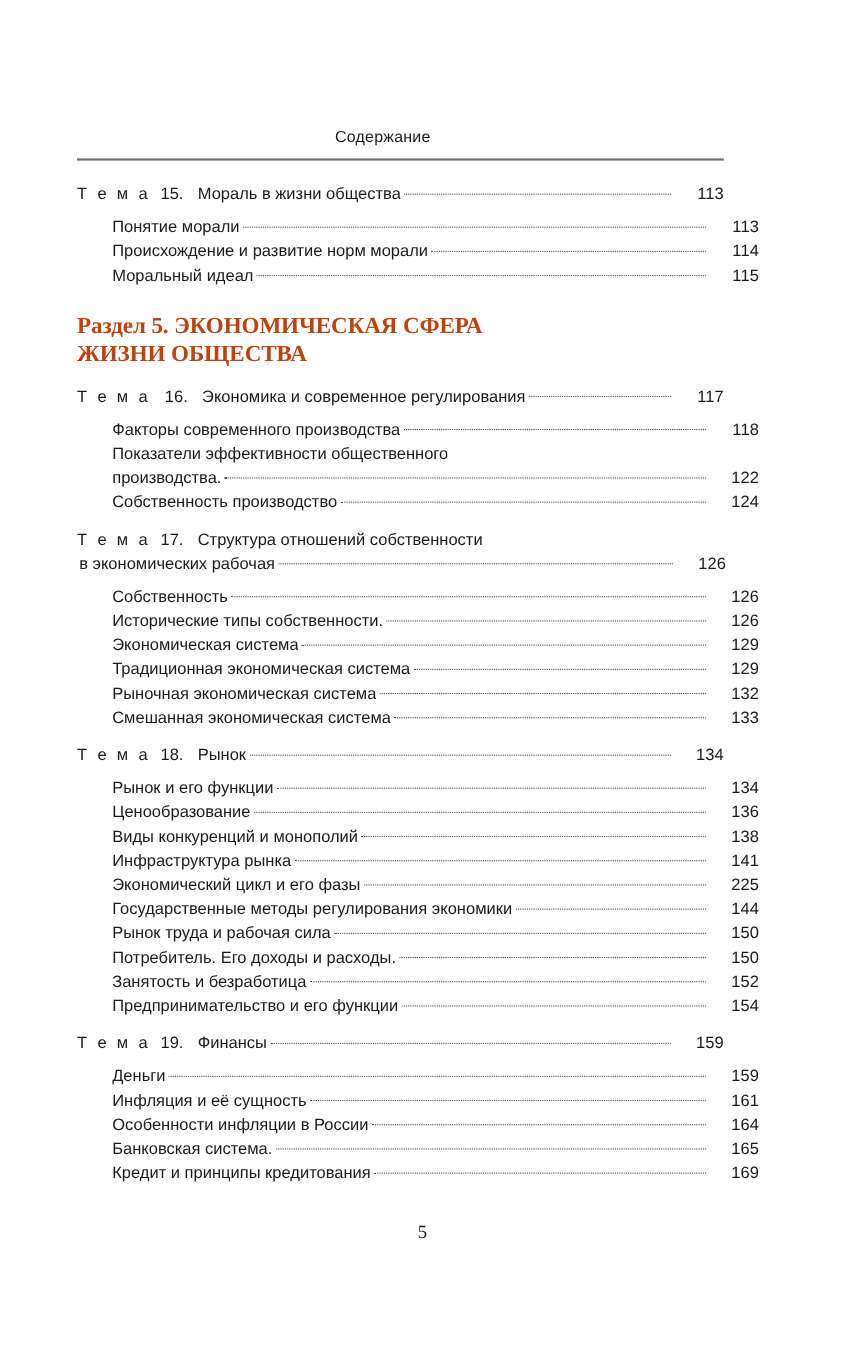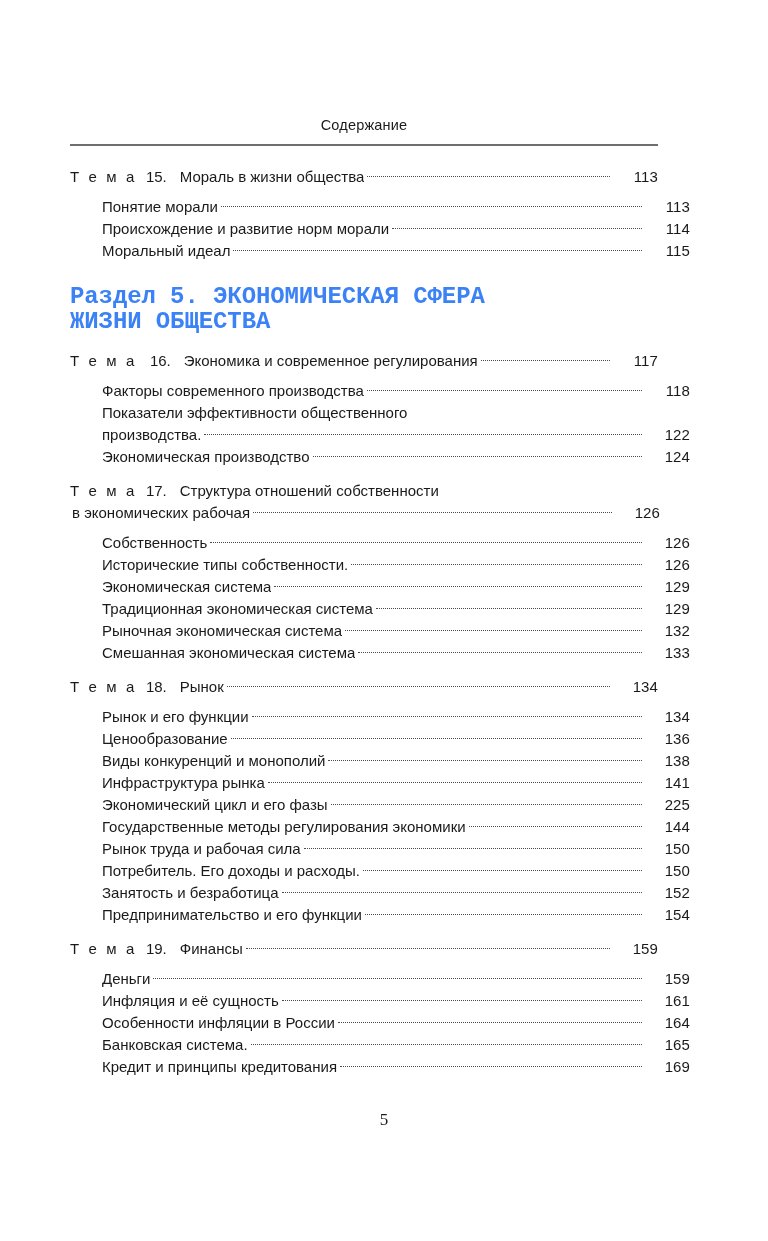--- a/index.html
+++ b/index.html
@@ -17,21 +17,21 @@
     overflow: hidden;
     font-family: "Liberation Sans", sans-serif;
     color: #1a1a1a;
     -webkit-font-smoothing: antialiased;
   }
 
   
   .running-head {
     position: absolute;
     top: 117px;
-    left: 70px;
+    left: 54px;
     width: 588px;
     text-align: center;
     font-family: "Liberation Sans", sans-serif;
     font-size: 14.5px;
     letter-spacing: 0.2px;
     color: #1a1a1a;
   }
   .head-rule {
     position: absolute;
     top: 144px;
@@ -118,26 +118,26 @@
   .row.sub {
     padding-left: 32px;
   }
 
   
   .gap-sm { height: 8px; }
   .gap-md { height: 12px; }
 
   
   .part-heading {
-    font-family: Liberation Mono, monospace;
+    font-family: Liberation Serif, serif;
     font-weight: bold;
-    font-size: 24px;
+    font-size: 21px;
     line-height: 25px;
     letter-spacing: -0.1px;
-    color: #3b82f6;
+    color: #c2410c;
     margin: 0;
     padding: 0;
   }
   .part-block {
     padding-top: 22px;
     padding-bottom: 16px;
   }
 
   
   .folio {
@@ -201,21 +201,21 @@
         <span class="label">Показатели эффективности общественного</span>
         <span class="leader"></span>
         <span class="pageno"></span>
       </div>
       <div class="row sub">
         <span class="label">производства.</span>
         <span class="leader"></span>
         <span class="pageno">122</span>
       </div>
       <div class="row sub">
-        <span class="label">Экономическая производство</span>
+        <span class="label">Собственность производство</span>
         <span class="leader"></span>
         <span class="pageno">124</span>
       </div>
       <div class="gap-md"></div>
       <div class="row theme no-leader">
         <span class="label"><span class="tema">Т е м а</span><span class="gap"></span><span class="num">17.</span><span class="gap-wide"></span><span>Структура отношений собственности</span></span>
         <span class="leader"></span>
         <span class="pageno"></span>
       </div>
       <div class="row theme theme-cont">

